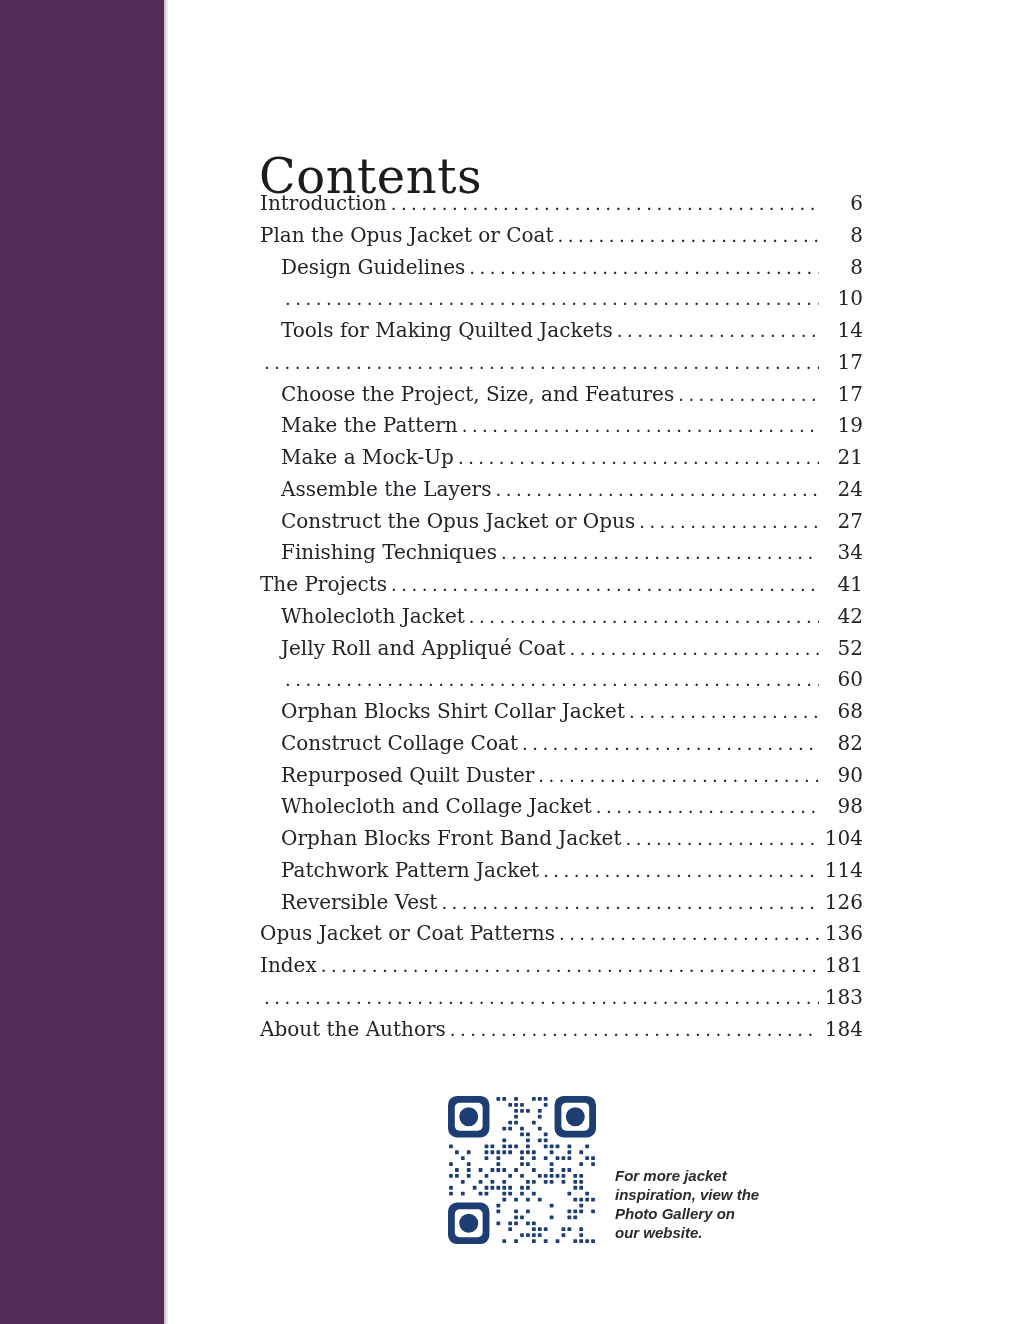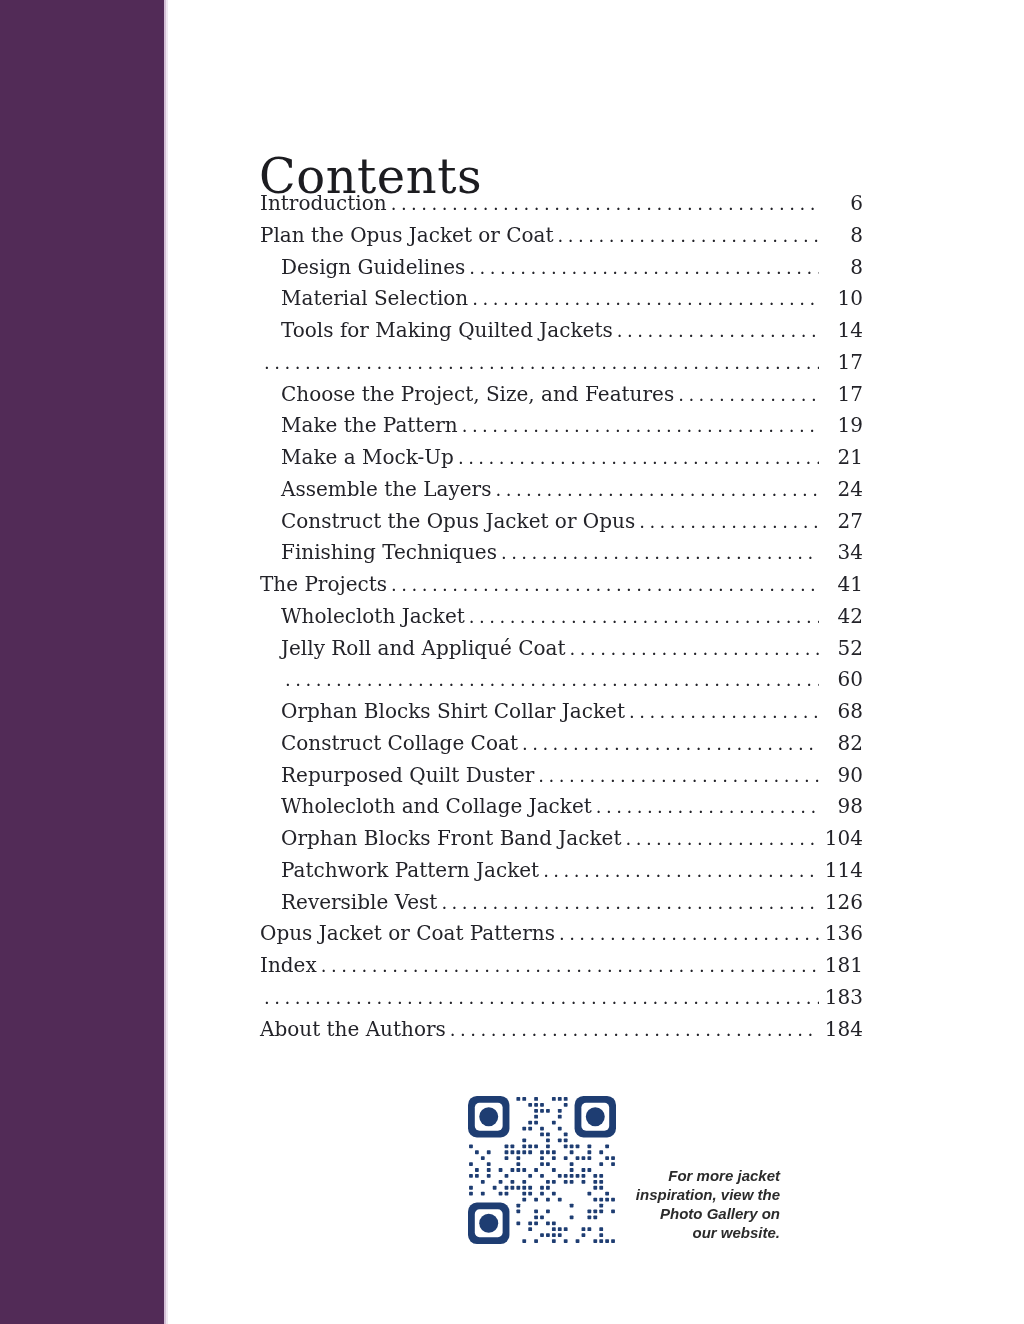--- a/index.html
+++ b/index.html
@@ -53,22 +53,22 @@
     padding-left:4px;
     color:var(--text);
   }
   .toc-row .num {
     flex:0 0 auto;
     min-width:40px;
     text-align:right;
     padding-left:4px;
   }
   .qr-row {
-    position:absolute; left:468px; top:1096px;
-    display:flex; align-items:flex-end;text-align:right;
+    position:absolute; left:448px; top:1096px;
+    display:flex; align-items:flex-end;
   }
   .qr-box { width:148px; height:148px; flex:0 0 auto; }
   .caption {
     margin:0 0 2px 19px;
     width:145px;
     font-family:"Liberation Sans", sans-serif;
     font-style:italic;
     font-weight:700;
     font-size:15px;
     line-height:19px;
@@ -94,21 +94,20 @@
         <span class="label">Plan the Opus Jacket or Coat</span>
         <span class="dots" aria-hidden="true">..............................................................................................................</span>
         <span class="num">8</span>
       </div>
       <div class="toc-row indent">
         <span class="label">Design Guidelines</span>
         <span class="dots" aria-hidden="true">..............................................................................................................</span>
         <span class="num">8</span>
       </div>
       <div class="toc-row indent">
-        <span class="label">Material Selection</span>
         <span class="dots" aria-hidden="true">..............................................................................................................</span>
         <span class="num">10</span>
       </div>
       <div class="toc-row indent">
         <span class="label">Tools for Making Quilted Jackets</span>
         <span class="dots" aria-hidden="true">..............................................................................................................</span>
         <span class="num">14</span>
       </div>
       <div class="toc-row">
         <span class="dots" aria-hidden="true">..............................................................................................................</span>

